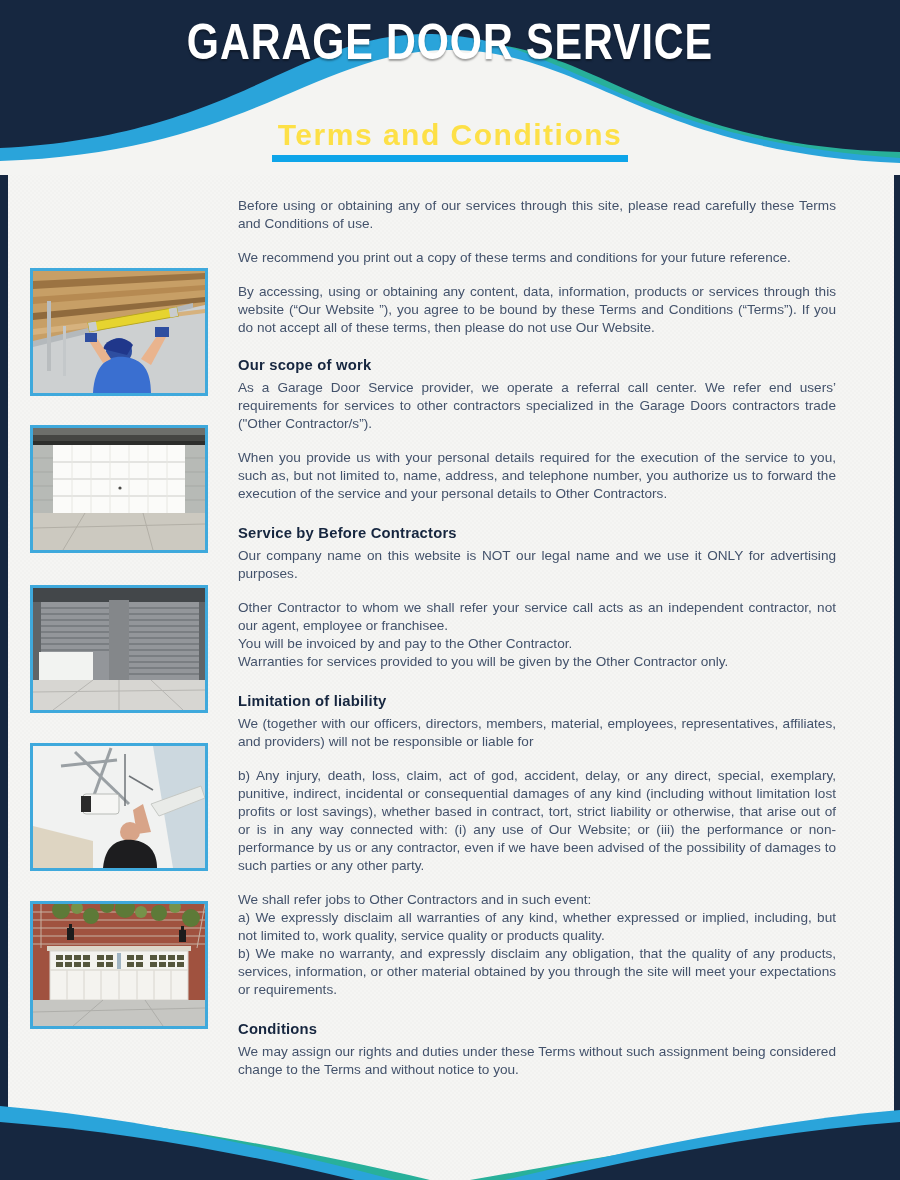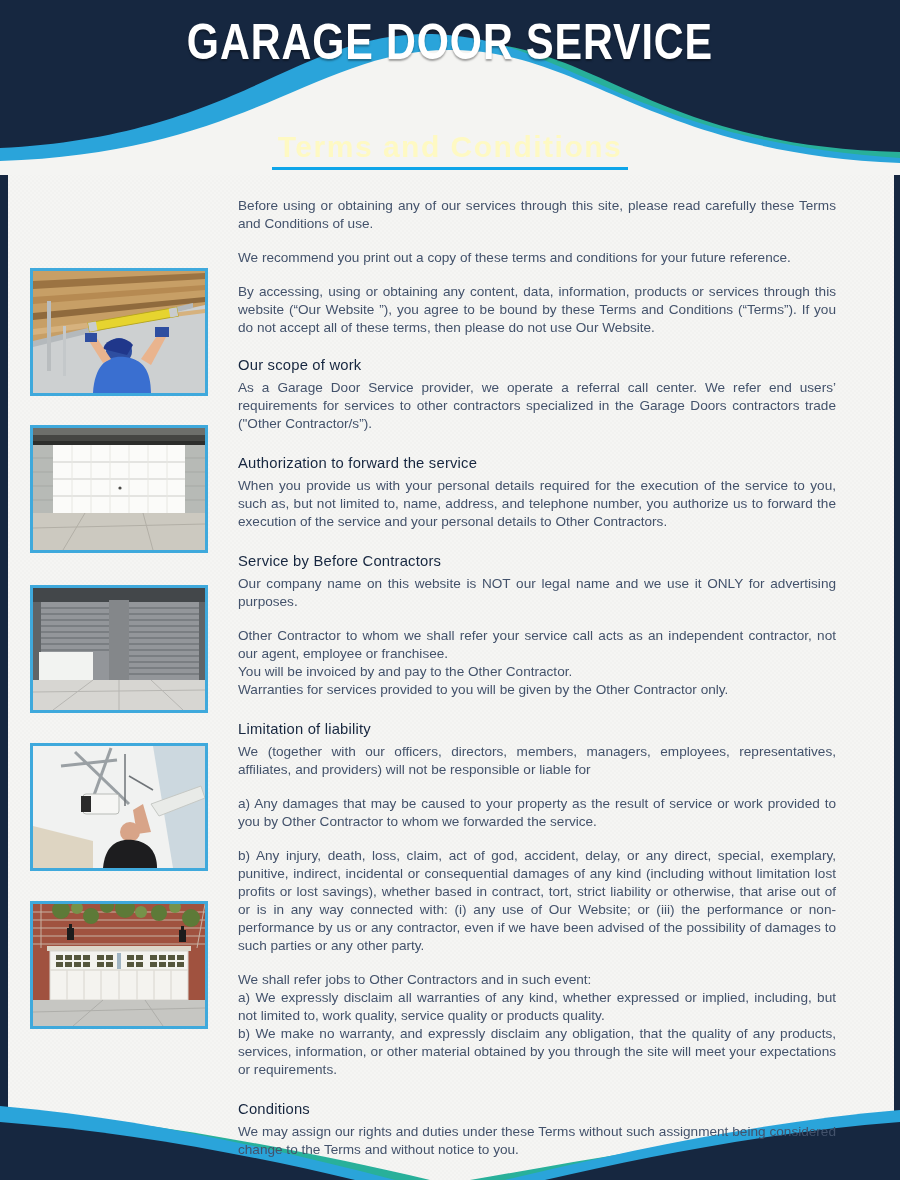--- a/index.html
+++ b/index.html
@@ -32,23 +32,23 @@
     white-space:nowrap;
   }
 
   .wave-top{position:absolute;left:0;top:0;width:900px;height:175px;z-index:3;}
   .wave-bottom{position:absolute;left:0;bottom:0;width:900px;height:130px;z-index:4;pointer-events:none;}
 
   .page-title-wrap{
     position:absolute;left:0;top:118px;width:900px;text-align:center;z-index:6;
   }
   .page-title{
-    display:inline-block;margin:12px;
-    color:#fef9c3;font-size:30px;font-weight:bold;letter-spacing:1.5px;
-    border-bottom:3px solid #0ea5e9;padding:0 6px 3px 6px;
+    display:inline-block;margin:0;
+    color:#fde047;font-size:30px;font-weight:bold;letter-spacing:1.5px;
+    border-bottom:7px solid #0ea5e9;padding:0 6px 3px 6px;
   }
 
   
   .photo{
     position:absolute;left:30px;width:178px;height:128px;
     margin:0;box-sizing:border-box;
     border:3px solid #3fa9dc;background:#dfe2e3;
     z-index:4;
   }
   .photo svg{display:block;width:100%;height:100%;}
@@ -60,21 +60,21 @@
     position:absolute;left:238px;top:197px;width:598px;z-index:4;
     color:#43526b;
   }
   .para{
     font-size:13.6px;line-height:18px;
     margin:0 0 16px 0;
     text-align:justify;
     white-space:pre-line;
   }
   .h{
-    font-size:14.8px;line-height:18px;font-weight:normal;
+    font-size:14.8px;line-height:18px;font-weight:bold;
     color:#16263f;letter-spacing:.2px;
     margin:21px 0 5px 0;
   }
   .h:first-of-type{margin-top:19px;}
 </style>
 </head>
 <body>
 
 <div class="stage">
 
@@ -318,32 +318,30 @@
   </figure>
 
   <main class="terms">
     <p class="para">Before using or obtaining any of our services through this site, please read carefully these Terms and Conditions of use.</p>
     <p class="para">We recommend you print out a copy of these terms and conditions for your future reference.</p>
     <p class="para">By accessing, using or obtaining any content, data, information, products or services through this website (“Our Website ”), you agree to be bound by these Terms and Conditions (“Terms”). If you do not accept all of these terms, then please do not use Our Website.</p>
 
     <h3 class="h">Our scope of work</h3>
     <p class="para">As a Garage Door Service provider, we operate a referral call center. We refer end users’ requirements for services to other contractors specialized in the Garage Doors contractors trade ("Other Contractor/s”).</p>
 
-    <h3 class="h">Authorization to forward the service</h3>
     <p class="para">When you provide us with your personal details required for the execution of the service to you, such as, but not limited to, name, address, and telephone number, you authorize us to forward the execution of the service and your personal details to Other Contractors.</p>
 
     <h3 class="h">Service by Before Contractors</h3>
     <p class="para">Our company name on this website is NOT our legal name and we use it ONLY for advertising purposes.</p>
     <p class="para">Other Contractor to whom we shall refer your service call acts as an independent contractor, not our agent, employee or franchisee.
 You will be invoiced by and pay to the Other Contractor.
 Warranties for services provided to you will be given by the Other Contractor only.</p>
 
     <h3 class="h">Limitation of liability</h3>
-    <p class="para">We (together with our officers, directors, members, managers, employees, representatives, affiliates, and providers) will not be responsible or liable for</p>
-    <p class="para">a) Any damages that may be caused to your property as the result of service or work provided to you by Other Contractor to whom we forwarded the service.</p>
+    <p class="para">We (together with our officers, directors, members, material, employees, representatives, affiliates, and providers) will not be responsible or liable for</p>
     <p class="para">b) Any injury, death, loss, claim, act of god, accident, delay, or any direct, special, exemplary, punitive, indirect, incidental or consequential damages of any kind (including without limitation lost profits or lost savings), whether based in contract, tort, strict liability or otherwise, that arise out of or is in any way connected with: (i) any use of Our Website; or (iii) the performance or non-performance by us or any contractor, even if we have been advised of the possibility of damages to such parties or any other party.</p>
 
     <p class="para">We shall refer jobs to Other Contractors and in such event:
 a) We expressly disclaim all warranties of any kind, whether expressed or implied, including, but not limited to, work quality, service quality or products quality.
 b) We make no warranty, and expressly disclaim any obligation, that the quality of any products, services, information, or other material obtained by you through the site will meet your expectations or requirements.</p>
 
     <h3 class="h">Conditions</h3>
     <p class="para">We may assign our rights and duties under these Terms without such assignment being considered change to the Terms and without notice to you.</p>
   </main>
 

